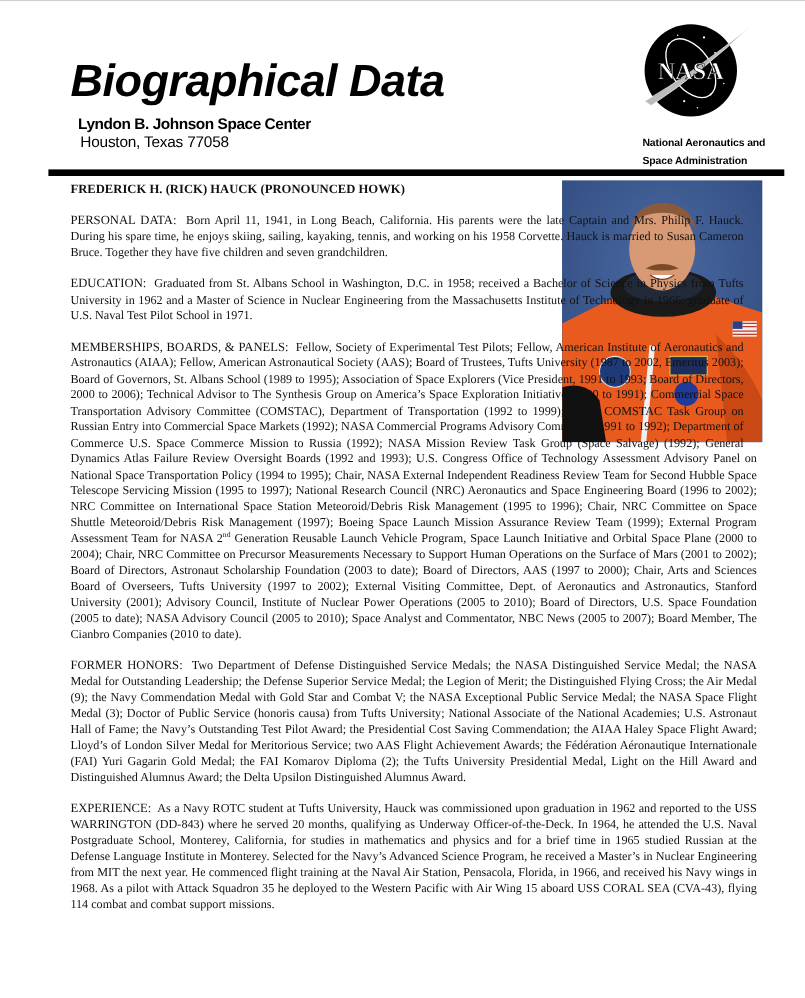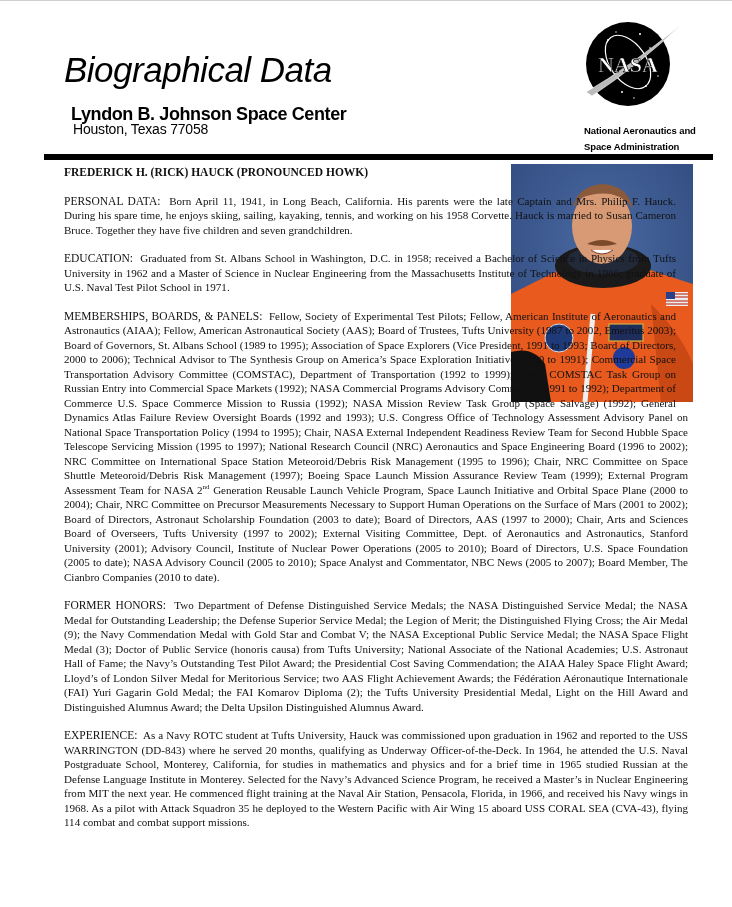--- a/index.html
+++ b/index.html
@@ -1,20 +1,20 @@
 <!DOCTYPE html>
 <html><head>
   <meta charset="utf-8">
   <style>
     * { box-sizing: border-box; margin: 0; padding: 0; }
     html, body { width: 732px; height: 907px; background: #ffffff; overflow: hidden; }
     body { position: relative; font-family: "Liberation Serif", serif; color: #111; }
     .topline { position: absolute; left: 0; top: 0; width: 732px; height: 1px; background: #d0d0d0; }
-    .title { position: absolute; left: 64px; top: 50px; font-family: "Liberation Sans", sans-serif; font-weight: normal; font-style: italic; font-size: 35px; letter-spacing: -0.5px; color: #000; }
-    .center { position: absolute; left: 71px; top: 104px; font-family: "Liberation Sans", sans-serif; font-weight: bold; font-size: 18px; letter-spacing: -0.4px; color: #000; }
+    .title { position: absolute; left: 64px; top: 50px; font-family: "Liberation Sans", sans-serif; font-weight: bold; font-style: italic; font-size: 41px; letter-spacing: -0.5px; color: #000; }
+    .center { position: absolute; left: 71px; top: 104px; font-family: "Liberation Sans", sans-serif; font-weight: bold; font-size: 14px; letter-spacing: -0.4px; color: #000; }
     .address { position: absolute; left: 73px; top: 121px; font-family: "Liberation Sans", sans-serif; font-size: 14px; letter-spacing: -0.2px; color: #000; }
     .agency { position: absolute; left: 584px; top: 123px; font-family: "Liberation Sans", sans-serif; font-weight: bold; font-size: 9.5px; line-height: 16px; color: #000; letter-spacing: -0.1px; }
     .logo { position: absolute; left: 578px; top: 18px; width: 108px; height: 90px; }
     .rule { position: absolute; left: 44px; top: 154px; width: 669px; height: 6px; background: #000; }
     .photo { position: absolute; left: 511px; top: 164px; width: 182px; height: 238px; overflow: hidden; background: #3d5a8f; }
     .content { position: absolute; left: 64px; top: 165px; width: 624px; font-size: 11.05px; line-height: 14.5px; text-align: justify; }
     .float-spacer { float: right; width: 12px; height: 238px; }
     .heading { font-weight: bold; font-size: 11.5px; line-height: 14.5px; }
     .para { margin-top: 14px; }
     .narrow { width: 432px; }

